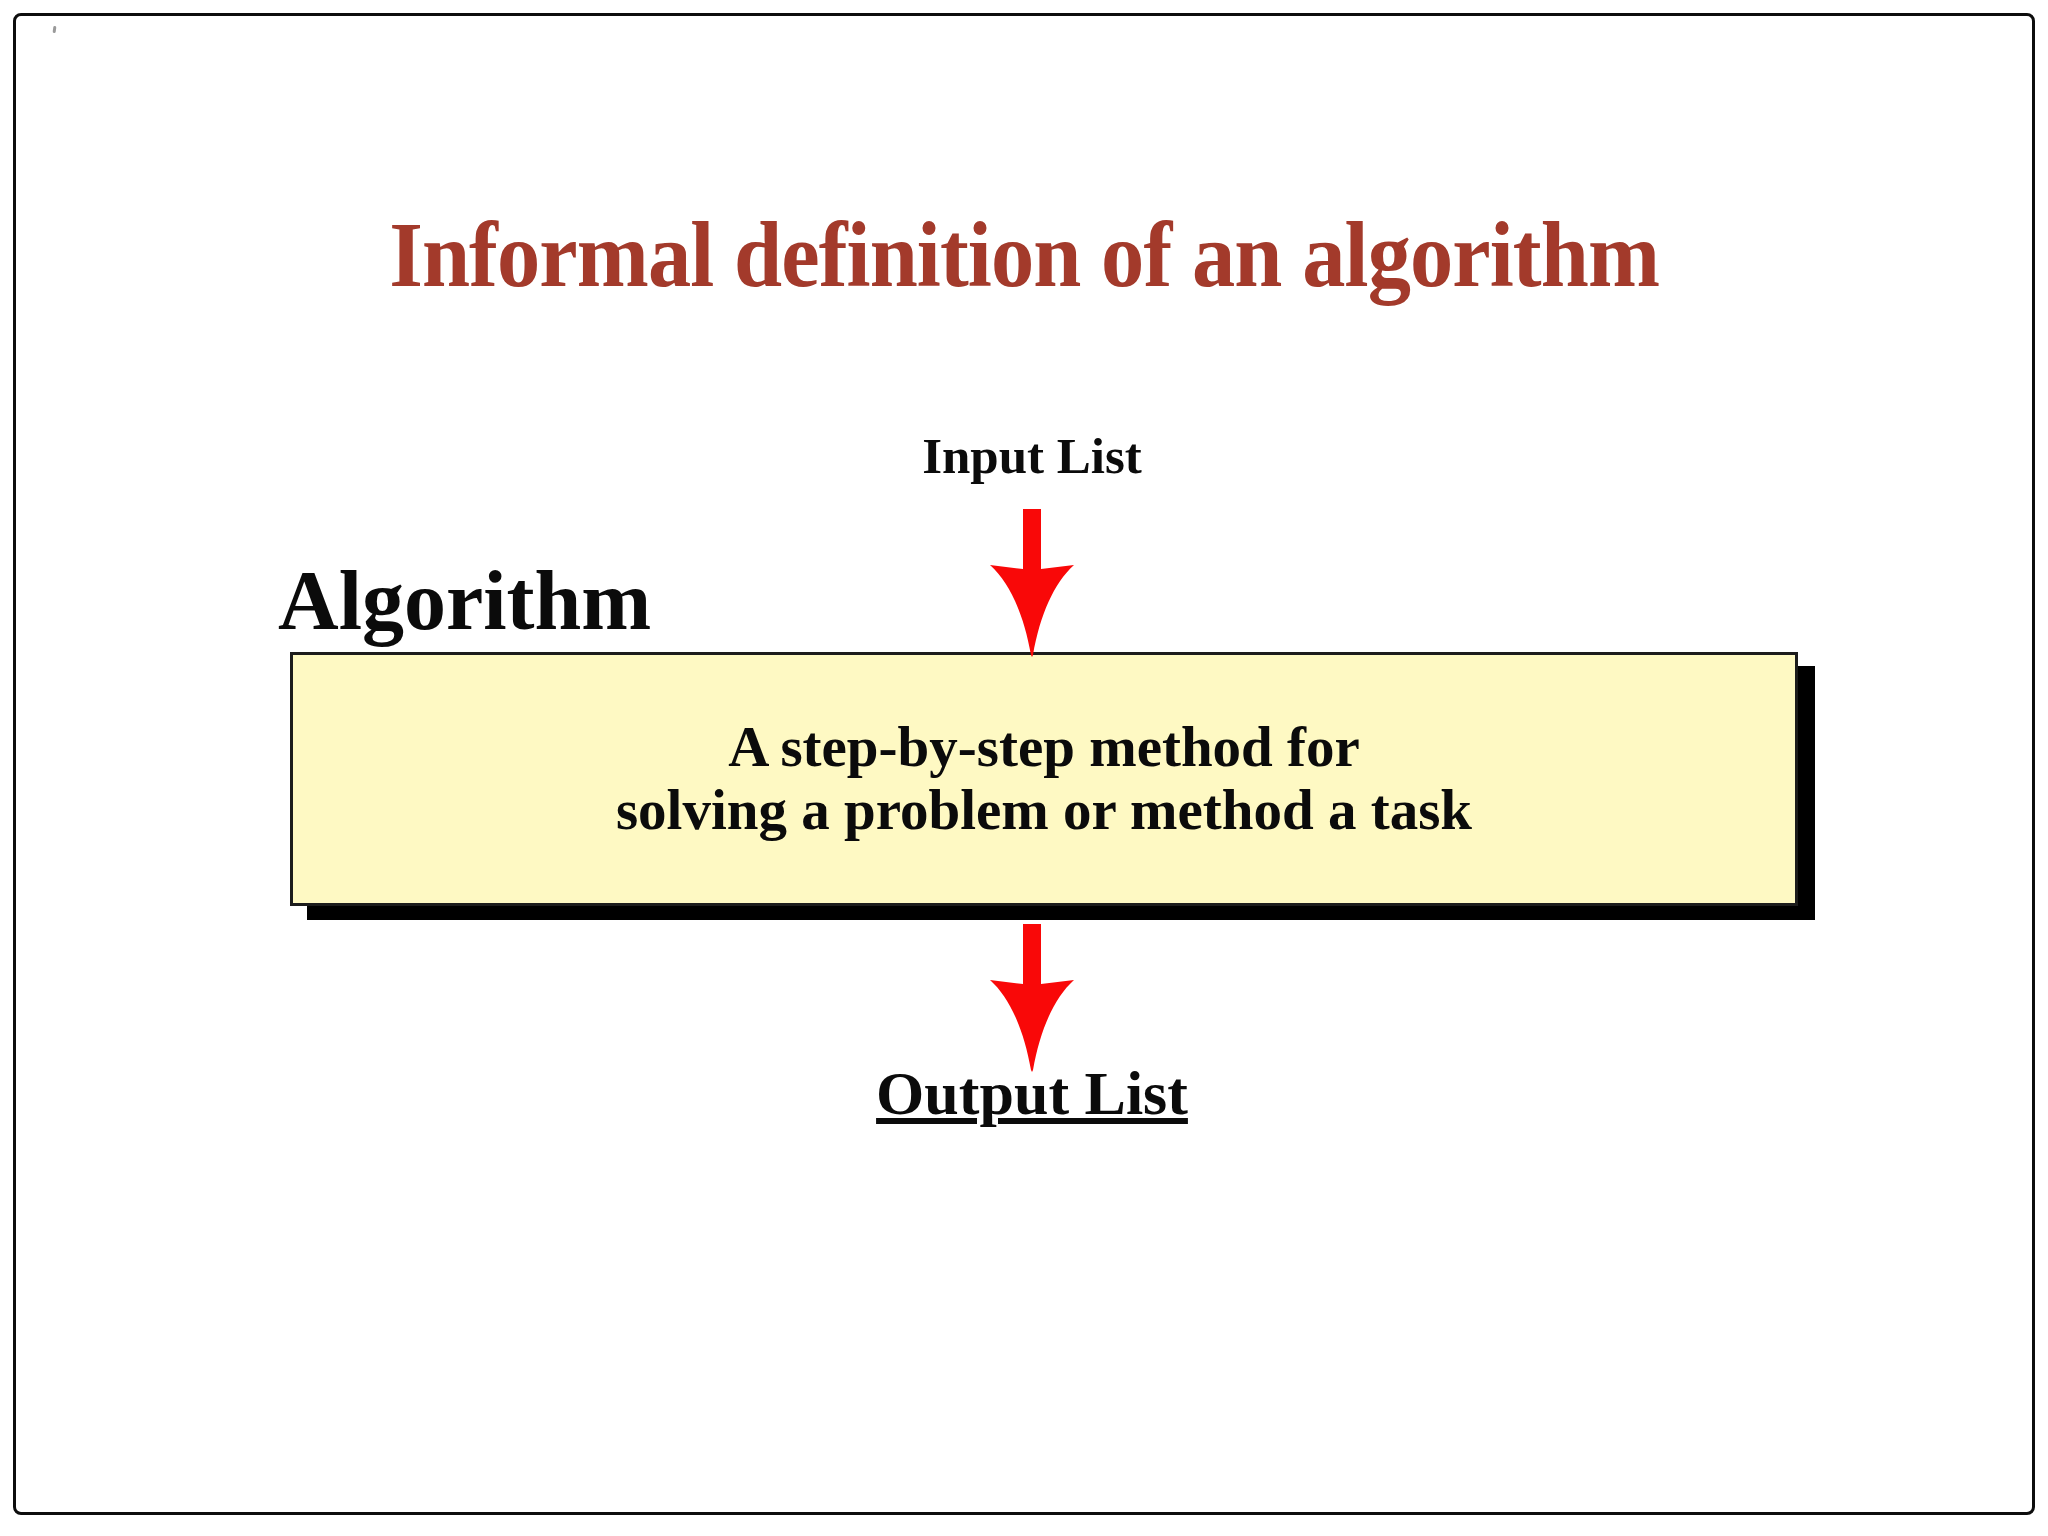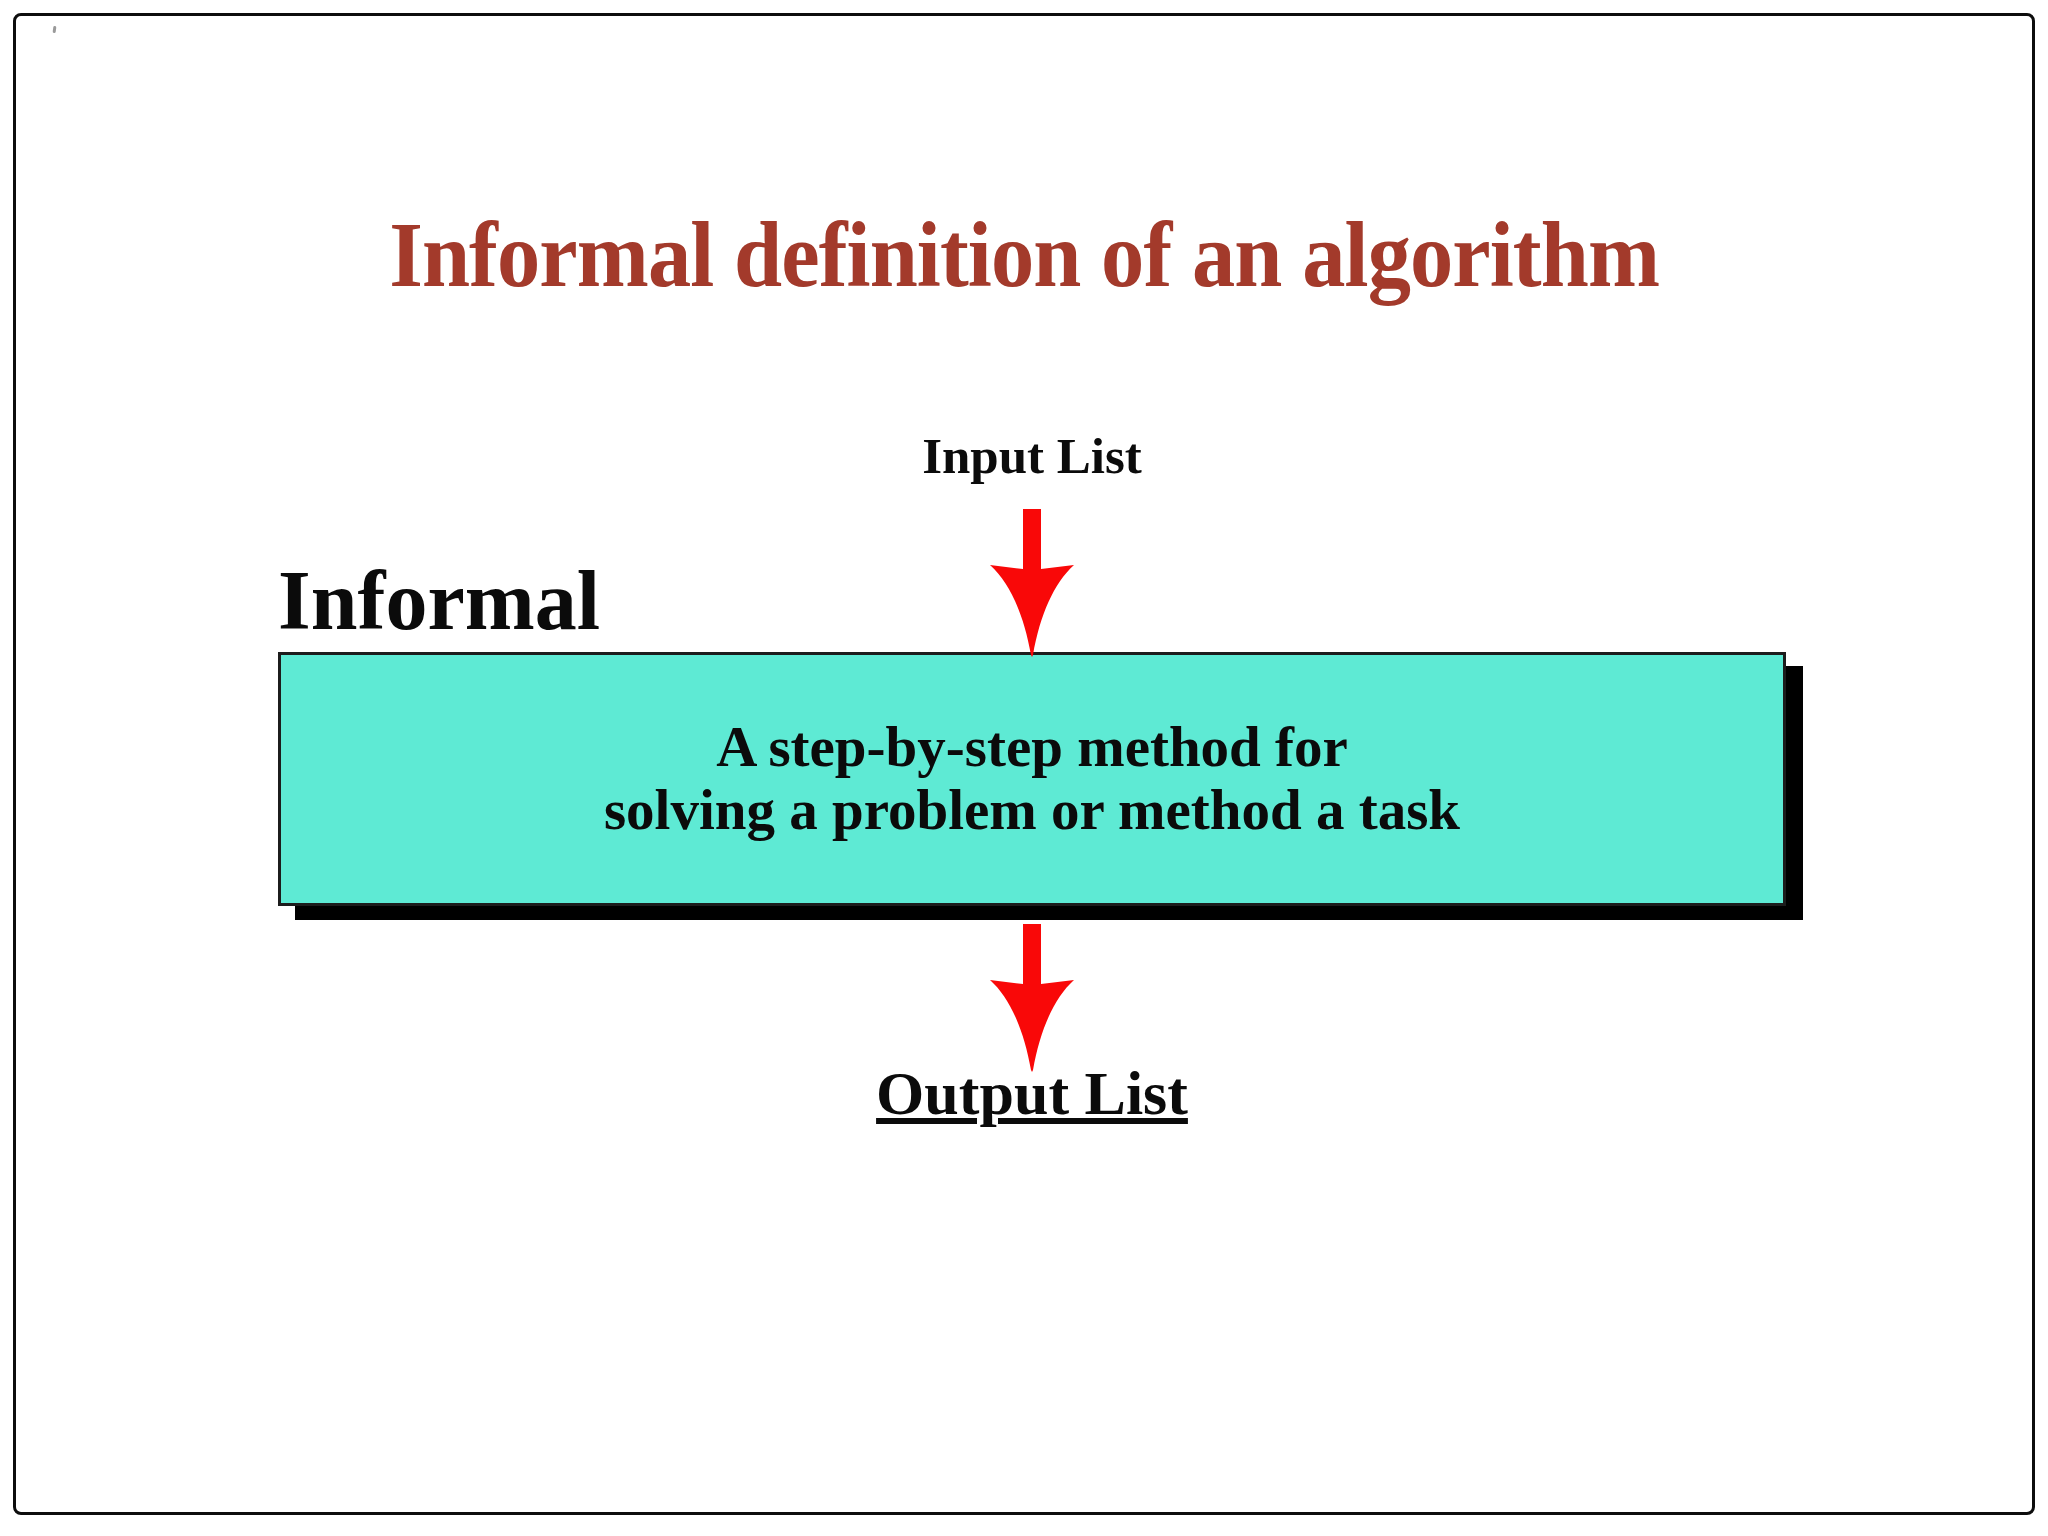--- a/index.html
+++ b/index.html
@@ -66,23 +66,23 @@
   <h1 class="title" style="color: rgb(163, 58, 43);">
     <span class="squeeze">Informal definition of an algorithm</span>
   </h1>
 
   <div class="label input-label">Input List</div>
 
   <svg class="arrow arrow-input" viewBox="0 0 84 148" xmlns="http://www.w3.org/2000/svg">
     <path d="M33,0 H51 V60 L84,56 C64,74 50,106 43,146 L42,148 L41,146 C34,106 20,74 0,56 L33,60 Z" fill="#F90808"></path>
   </svg>
 
-  <div class="label algorithm-label">Informal</div>
+  <div class="label algorithm-label">Algorithm</div>
 
-  <div class="algo-box" style="background: #5eead4;">
+  <div class="algo-box" style="background: #fef9c3; margin-left: 12px;">
     <div class="box-line">A step-by-step method for</div>
     <div class="box-line">solving a problem or method a task</div>
   </div>
 
   <svg class="arrow arrow-output" viewBox="0 0 84 148" xmlns="http://www.w3.org/2000/svg">
     <path d="M33,0 H51 V60 L84,56 C64,74 50,106 43,146 L42,148 L41,146 C34,106 20,74 0,56 L33,60 Z" fill="#F90808"></path>
   </svg>
 
   <div class="label output-label">Output List</div>
 

